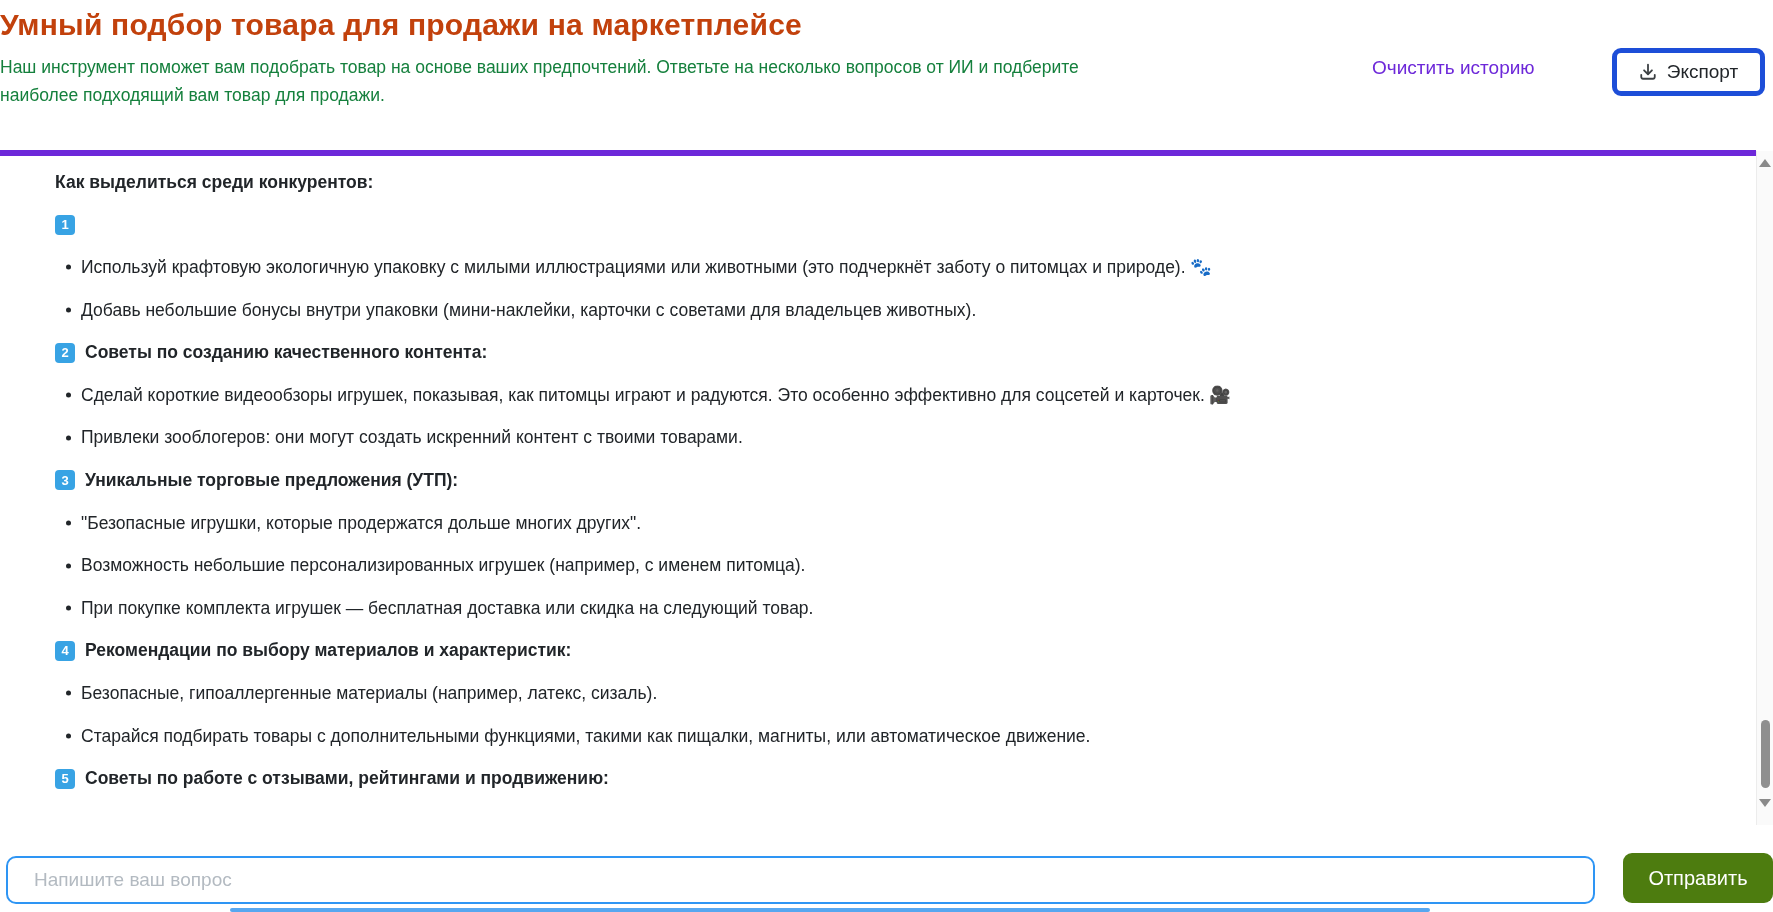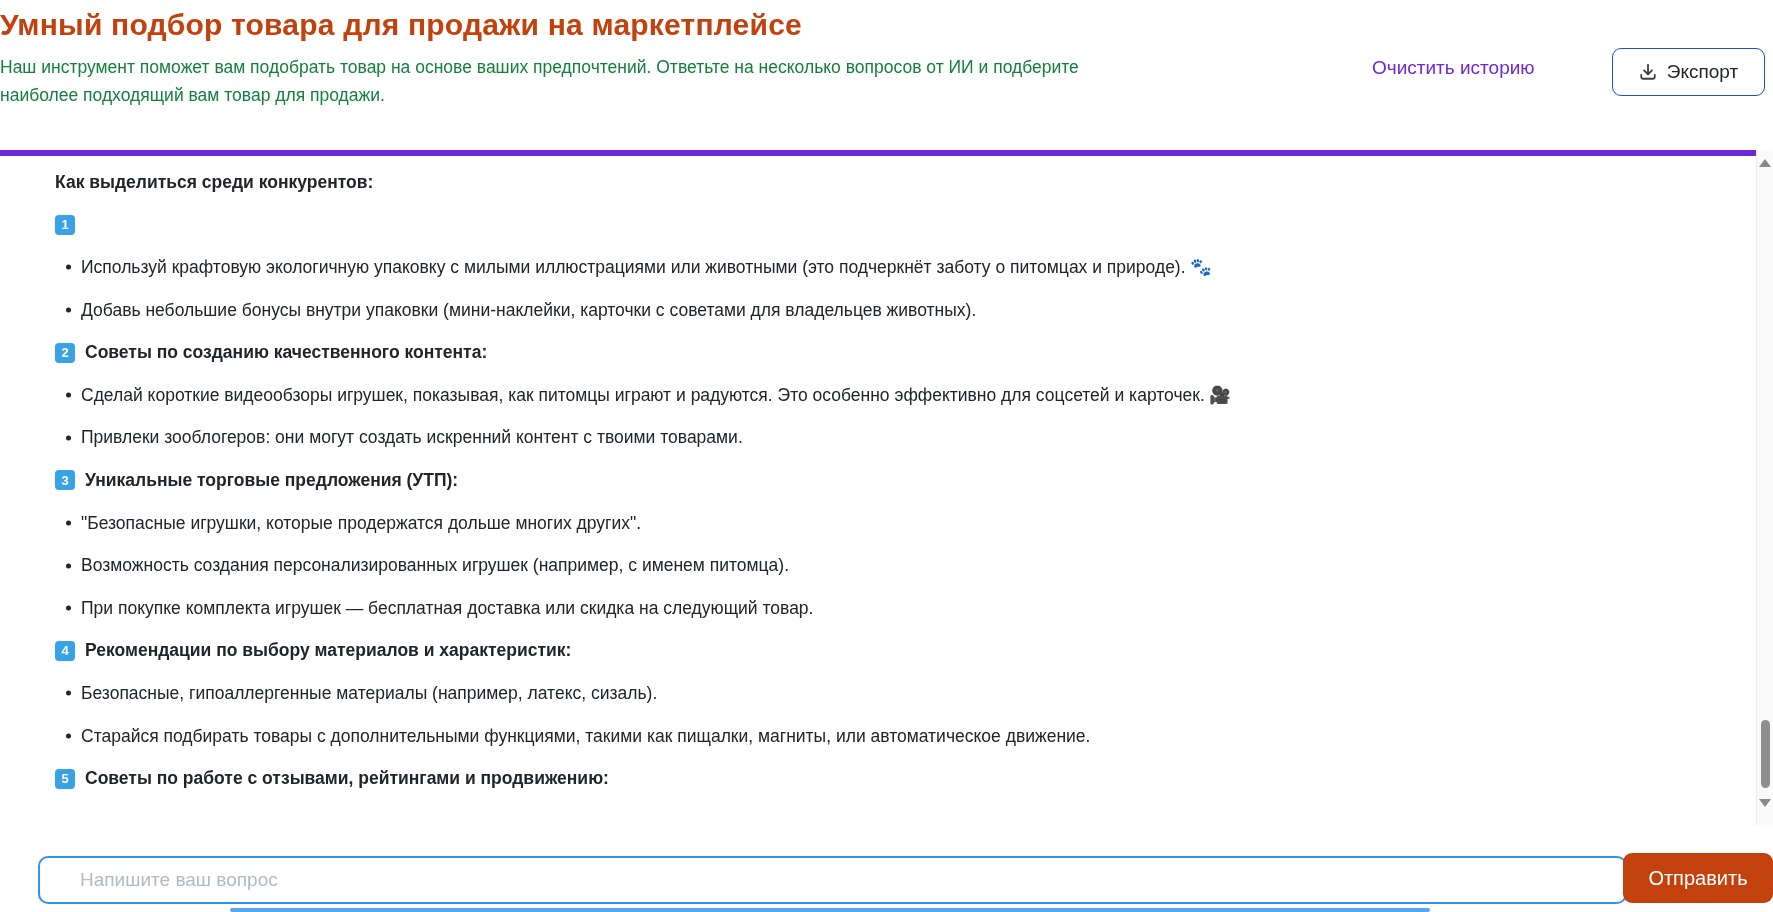--- a/index.html
+++ b/index.html
@@ -16,21 +16,21 @@
   .page-subtitle {
     position:absolute; top:53px; left:0; width:1125px;
     font-size:17.5px; line-height:28px; color:#15803d;
   }
   .clear-history {
     position:absolute; top:57px; left:1372px; font-size:19px; color:#6d28d9;
     cursor:pointer; text-decoration:none; white-space:nowrap;
   }
   .export-btn {
     position:absolute; top:48px; left:1612px; width:153px; height:48px;
-    background:#ffffff; border:1px solid #1d4ed8; border-radius:9px;
+    background:#ffffff; border:5px solid #1d4ed8; border-radius:9px;
     display:flex; align-items:center; justify-content:center; gap:10px;
     font-size:19px; color:#212529; cursor:pointer;
     font-family:inherit;
   }
   .export-btn svg { display:block; }
   
   .chat-panel {
     position:absolute; top:150px; left:0; width:1756px; height:695px;
     border-top:6px solid #6d28d9; overflow:hidden; padding:5px 20px 0 55px;
   }
@@ -62,28 +62,28 @@
   }
   .sb-arrow-up   { top:8px;    border-bottom:8px solid #8a8a8a; }
   .sb-arrow-down { top:648px;  border-top:8px solid #8a8a8a; }
   .sb-thumb {
     position:absolute; top:569px; left:4px; width:9px; height:68px;
     background:#8f8f8f; border-radius:5px; cursor:pointer;
   }
   
   .question-input {
     position:absolute; left:6px; top:856px; width:1589px; height:48px;
-    border:2px solid #2e95f4; border-radius:10px; padding:0 40px;
+    border:2px solid #2e95f4; border-radius:10px; padding:0 26px;
     font-size:19px; color:#212529; outline:none;
-    font-family:inherit; background:#ffffff;margin-left:32px;
+    font-family:inherit; background:#ffffff;
   }
   .question-input::placeholder { color:#b3bac1; }
   .send-btn {
     position:absolute; left:1623px; top:853px; width:150px; height:50px;
-    background:#c2410c; color:#ffffff; border:none; border-radius:9px;
+    background:#4d7c0f; color:#ffffff; border:none; border-radius:9px;
     font-size:20px; cursor:pointer; font-family:inherit;
   }
   .bottom-bar {
     position:absolute; left:230px; bottom:0; width:1200px; height:4px;
     background:#57a7f0; border-radius:2px;
   }
 </style>
 </head>
 <body>
 
@@ -117,21 +117,21 @@
           <span class="num-badge">2</span>
           <span>Советы по созданию качественного контента:</span>
         </div>
         <div class="row bullet-row">Сделай короткие видеообзоры игрушек, показывая, как питомцы играют и радуются. Это особенно эффективно для соцсетей и карточек. 🎥</div>
         <div class="row bullet-row">Привлеки зооблогеров: они могут создать искренний контент с твоими товарами.</div>
         <div class="row section-title">
           <span class="num-badge">3</span>
           <span>Уникальные торговые предложения (УТП):</span>
         </div>
         <div class="row bullet-row">"Безопасные игрушки, которые продержатся дольше многих других".</div>
-        <div class="row bullet-row">Возможность создания персонализированных игрушек (например, с именем питомца).</div>
+        <div class="row bullet-row">Возможность небольшие персонализированных игрушек (например, с именем питомца).</div>
         <div class="row bullet-row">При покупке комплекта игрушек — бесплатная доставка или скидка на следующий товар.</div>
         <div class="row section-title">
           <span class="num-badge">4</span>
           <span>Рекомендации по выбору материалов и характеристик:</span>
         </div>
         <div class="row bullet-row">Безопасные, гипоаллергенные материалы (например, латекс, сизаль).</div>
         <div class="row bullet-row">Старайся подбирать товары с дополнительными функциями, такими как пищалки, магниты, или автоматическое движение.</div>
         <div class="row section-title">
           <span class="num-badge">5</span>
           <span>Советы по работе с отзывами, рейтингами и продвижению:</span>

